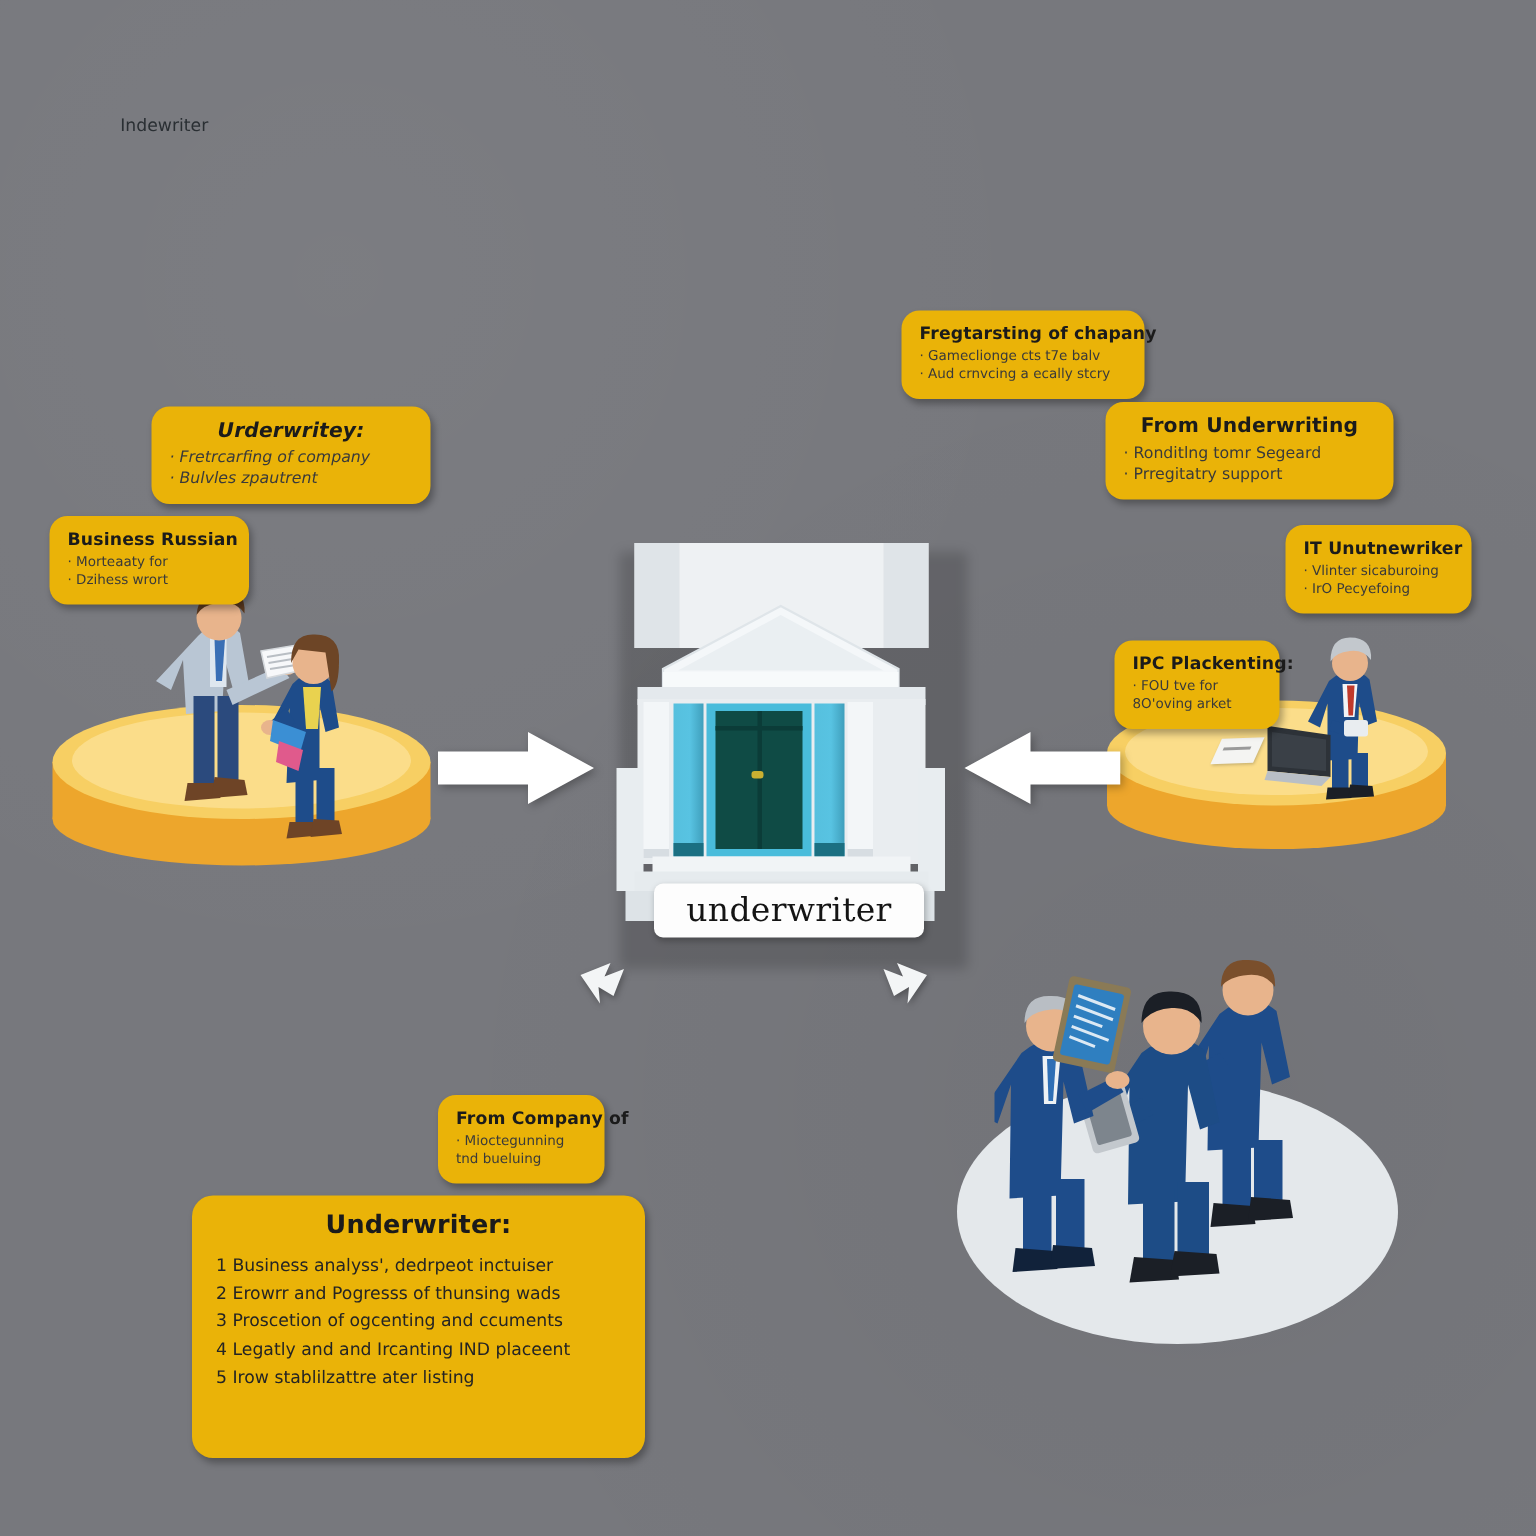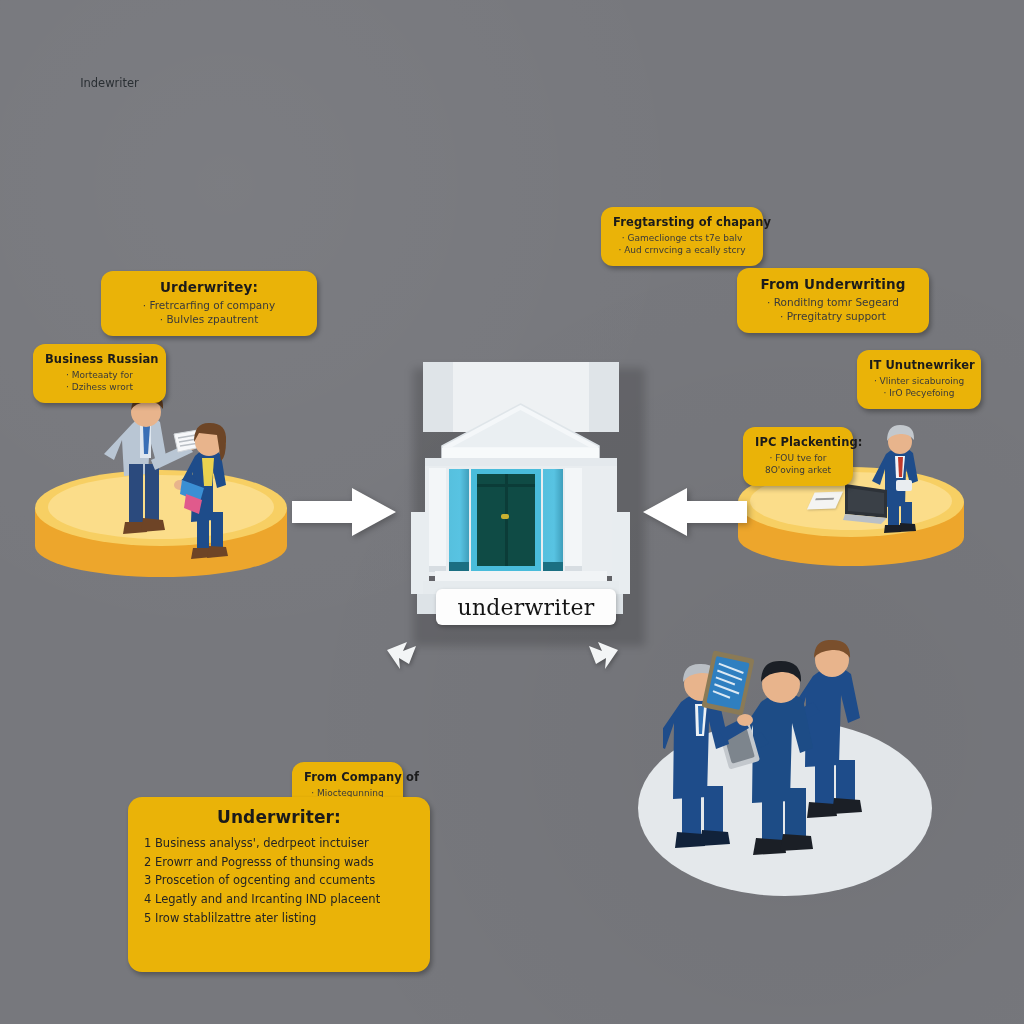--- a/index.html
+++ b/index.html
@@ -43,21 +43,20 @@
     text-align: center;
     letter-spacing: .1px;
     margin-bottom: 4px;
     white-space: nowrap;
   }
   .callout .c-line {
     font-size: 10.5px;
     line-height: 1.32;
     color: #3a3a3a;
     white-space: nowrap;
-    text-align: center;
   }
   .callout.small .c-title { font-size: 11.5px; }
   .callout.small .c-line  { font-size: 9px; }
 
   .callout.blurtext .c-line,
   .callout.blurtext .c-title {
     filter: blur(.32px);
   }
 
   
@@ -83,28 +82,28 @@
     color: #242424;
     white-space: nowrap;
     filter: blur(.28px);
   }
   #box-summary ol li::before {
     content: counter(step) " ";
     font-weight: normal;
   }
 
   
-  #box-underwritey   { left: 101px; top: 271px;  width: 216px; }
+  #box-underwritey   { left: 101px; top: 271px;  width: 186px; font-style: italic; }
   #box-business-ru   { left: 33px;  top: 344px;  width: 133px; }
   #box-company-top   { left: 601px; top: 207px;  width: 162px; }
   #box-from-uw       { left: 737px; top: 268px;  width: 192px; }
   #box-it-uw         { left: 857px; top: 350px;  width: 124px; }
   #box-ipc           { left: 743px; top: 427px;  width: 110px; }
   #box-from-company  { left: 102px; top: 669px;  width: 163px; }
-  #box-from-company2 { left: 292px; top: 762px;  width: 111px; }
+  #box-from-company2 { left: 292px; top: 730px;  width: 111px; }
 
   
   .arrow-big {
     position: absolute;
     width: 0; height: 0;
     filter: drop-shadow(2px 2px 3px rgba(0,0,0,.28));
   }
   #arrow-right { left: 292px; top: 486px; }
   #arrow-left  { left: 641px; top: 486px; }
 

